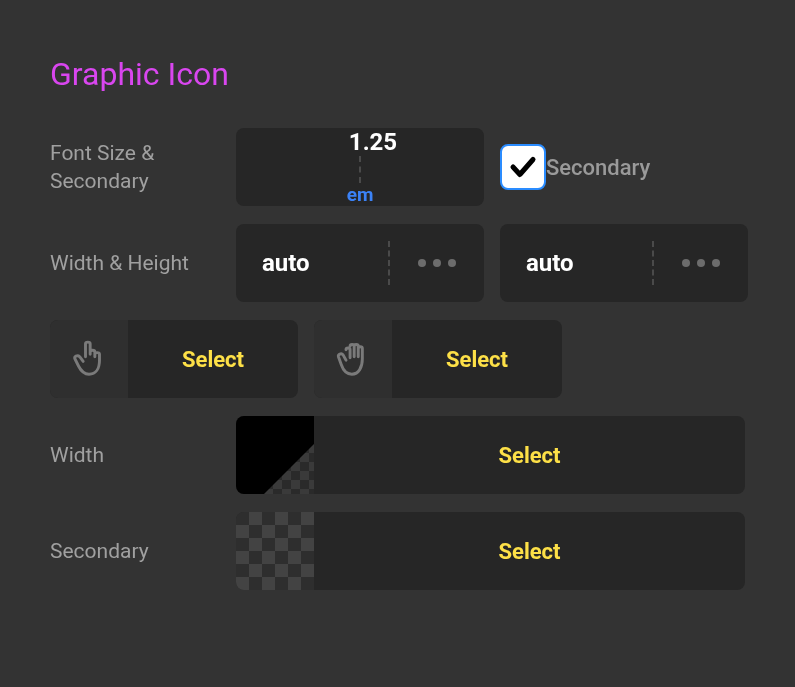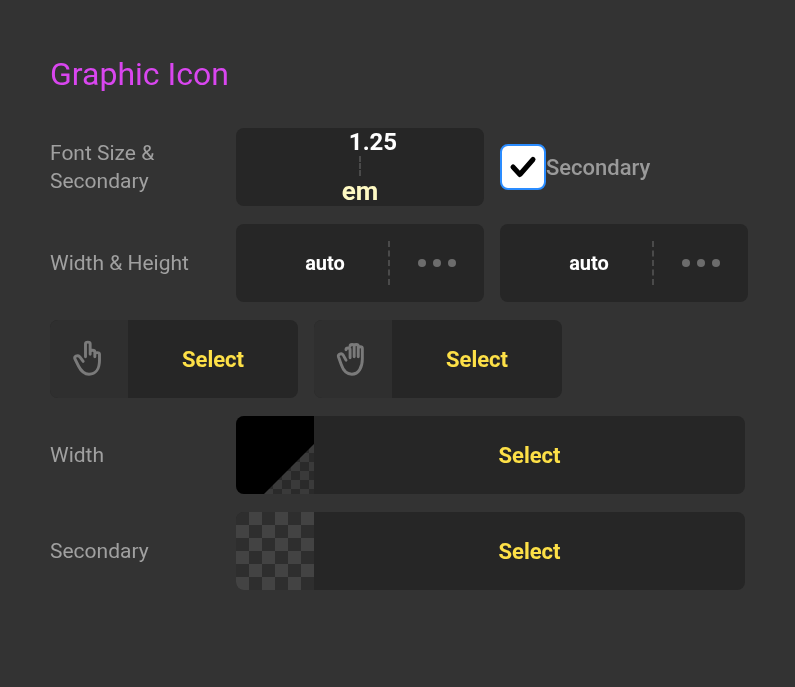--- a/index.html
+++ b/index.html
@@ -53,41 +53,40 @@
       font-weight: 700;
       padding-left: 26px;
       flex: 1;
     }
     .input-unit .divider {
       width: 0;
       height: 44px;
       border-left: 2px dashed #4a4a4a;
     }
     .input-unit .unit {
-      color: #fef9c3;
-      font-size: 26px;
+      color: #3b82f6;
+      font-size: 19px;
       font-weight: 700;
       width: 94px;
       text-align: center;
     }
     .input-dots {
       background: #262626;
       border-radius: 8px;
       height: 78px;
       width: 248px;
       display: flex;
       align-items: center;
     }
     .input-dots .value {
       color: #ffffff;
-      font-size: 20px;
+      font-size: 24px;
       font-weight: 700;
       padding-left: 26px;
       flex: 1;
-      text-align: center;
     }
     .input-dots .divider {
       width: 0;
       height: 44px;
       border-left: 2px dashed #4a4a4a;
     }
     .dots {
       width: 94px;
       display: flex;
       justify-content: center;

